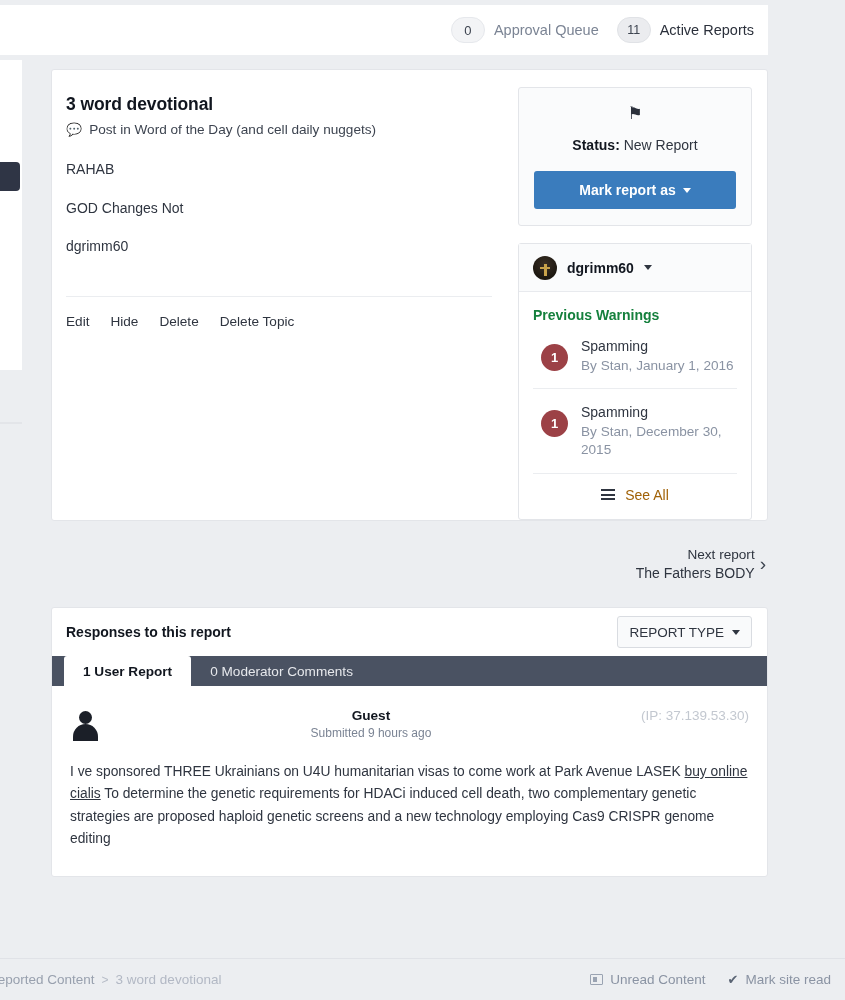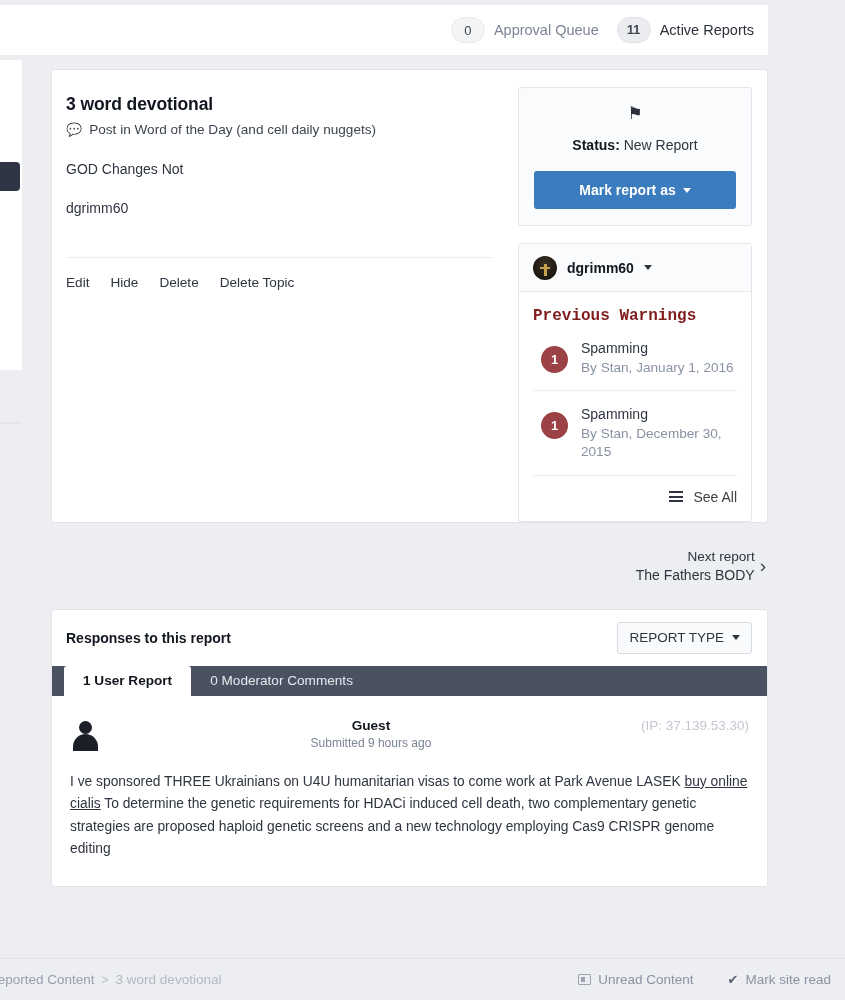--- a/index.html
+++ b/index.html
@@ -20,21 +20,21 @@
     padding-right: 14px;
   }
   .counter-group { display: flex; align-items: center; }
   .pill {
     min-width: 34px; height: 26px; border-radius: 13px;
     background: #f3f4f6; border: 1px solid #e6e8ec;
     display: flex; align-items: center; justify-content: center;
     font-size: 13px; color: #3d4450; font-weight: 400;
     padding: 0 9px;
   }
-  .pill.active { background: #ebecef; border-color: #e0e2e6; font-weight: 700; font-size: 12.5px;}
+  .pill.active { background: #ebecef; border-color: #e0e2e6; font-weight: 400; font-size: 12.5px;}
   .counter-label { font-size: 14.5px; margin: 0 18px 0 9px; }
   .counter-label.muted { color: #7b8494; }
   .counter-label.dark { color: #2b303b; margin-right: 0; }
 
   
   .left-panel {
     position: absolute; left: 0; top: 60px; width: 22px; height: 310px;
     background: #ffffff;
   }
   .left-chip {
@@ -113,55 +113,55 @@
   .avatar::after {
     content: ""; position: absolute; left: 11px; top: 8px;
     width: 2.5px; height: 12px; background: #c8a24a;
   }
   .avatar::before {
     content: ""; position: absolute; left: 7px; top: 11px;
     width: 10px; height: 2.5px; background: #c8a24a;
   }
   .user-name { font-size: 14px; font-weight: 700; color: #11161f; }
   .user-body { padding: 15px 14px 12px; }
-  .warn-title { font-size: 16px; font-weight: 700; color: #7f1d1d; font-family: Liberation Mono, monospace; }
+  .warn-title { font-size: 14px; font-weight: 700; color: #15803d; }
   .warn-item { display: flex; gap: 13px; padding: 14px 0 13px 8px; align-items: flex-start; }
   .warn-item + .warn-item { border-top: 1px solid #ebedf0; }
   .warn-badge {
     width: 27px; height: 27px; border-radius: 50%; background: #9c4146;
     color: #ffffff; font-size: 13px; font-weight: 700;
     display: flex; align-items: center; justify-content: center; flex: 0 0 auto;
     margin-top: 7px;
   }
   .warn-reason { font-size: 14px; color: #2f3540; line-height: 1.35; }
   .warn-meta { font-size: 13.6px; color: #8a93a3; line-height: 1.35; margin-top: 1px; }
   .see-all {
     border-top: 1px solid #ebedf0; padding: 13px 0 4px;
-    display: flex; align-items: center; justify-content: flex-end; gap: 10px;
-    font-size: 14px; color: #404040; cursor: pointer;
+    display: flex; align-items: center; justify-content: center; gap: 10px;
+    font-size: 14px; color: #a16207; cursor: pointer;
   }
   .burger { display:inline-block; width: 14px; }
   .burger i { display:block; height:2px; background:#2f3540; margin:2.5px 0; }
 
   
   .next-report {
     margin-top: 20px; height: 46px;
     display: flex; align-items: center; justify-content: flex-end;
     gap: 5px; padding-right: 2px; cursor: pointer;
   }
   .next-text { text-align: right; line-height: 1.4; }
   .next-text .l1 { font-size: 13.6px; color: #2f3540; }
   .next-text .l2 { font-size: 14px; color: #2f3540; }
   .chev { font-size: 19px; color: #3d4450; }
 
   
   .responses { margin-top: 20px; }
   .responses-head {
     display: flex; align-items: center; justify-content: space-between;
-    padding: 18px 15px 18px 14px; height: 56px;
+    padding: 18px 15px 18px 14px; height: 48px;
   }
   .responses-title { font-size: 14px; font-weight: 700; color: #11161f; }
   .rt-btn {
     border: 1px solid #d9dce1; background: #f9fafb; border-radius: 3px;
     height: 32px; padding: 0 11px; font-size: 13.5px; color: #2f3540;
     display: flex; align-items: center; gap: 8px; cursor: pointer;
     font-family: "Liberation Sans", sans-serif;
   }
   .tabbar {
     background: #4a5262; height: 30px; display: flex; align-items: stretch;
@@ -196,21 +196,21 @@
   .footer {
     position: absolute; left: 0; bottom: 0; width: 845px; height: 42px;
     border-top: 1px solid #e0e2e7;
     display: flex; align-items: center; justify-content: space-between;
     padding: 0 14px 0 0; background: #eceef1;
   }
   .crumbs { display: flex; align-items: center; gap: 7px; padding-left: 0; margin-left: -12px; }
   .crumbs .c1 { font-size: 13.5px; color: #98a0ae; }
   .crumbs .sep { font-size: 12px; color: #b6bcc7; }
   .crumbs .c2 { font-size: 13.5px; color: #b2b8c4; }
-  .foot-right { display: flex; align-items: center; gap: 34px; justify-content: center; }
+  .foot-right { display: flex; align-items: center; gap: 22px; justify-content: center; }
   .foot-link { display:flex; align-items:center; gap:7px; font-size:13.5px; color:#8a93a3; cursor:pointer; }
   .news-icon { display:inline-block; width:13px;height:11px;border:1.6px solid #9aa3b2; border-radius:1px; position:relative;}
   .news-icon::after{content:"";position:absolute;left:1.5px;top:1.5px;width:4px;height:5px;background:#9aa3b2;}
   .check { font-size: 13px; color: #5a6474; }
 </style>
 </head>
 <body>
 
 <div class="topbar">
   <div class="counter-group">
@@ -231,20 +231,21 @@
 <div class="main">
 
   <div class="card report-card">
     <div class="report-left">
       <div class="report-title">3 word devotional</div>
       <div class="report-sub">
         <span class="bubble-icon">💬</span>
         <span>Post in Word of the Day (and cell daily nuggets)</span>
       </div>
       <div class="report-body">
+        <p>RAHAB</p>
         <p>GOD Changes Not</p>
         <p>dgrimm60</p>
       </div>
       <div class="report-divider"></div>
       <div class="report-actions">
         <a>Edit</a>
         <a>Hide</a>
         <a>Delete</a>
         <a>Delete Topic</a>
       </div>

